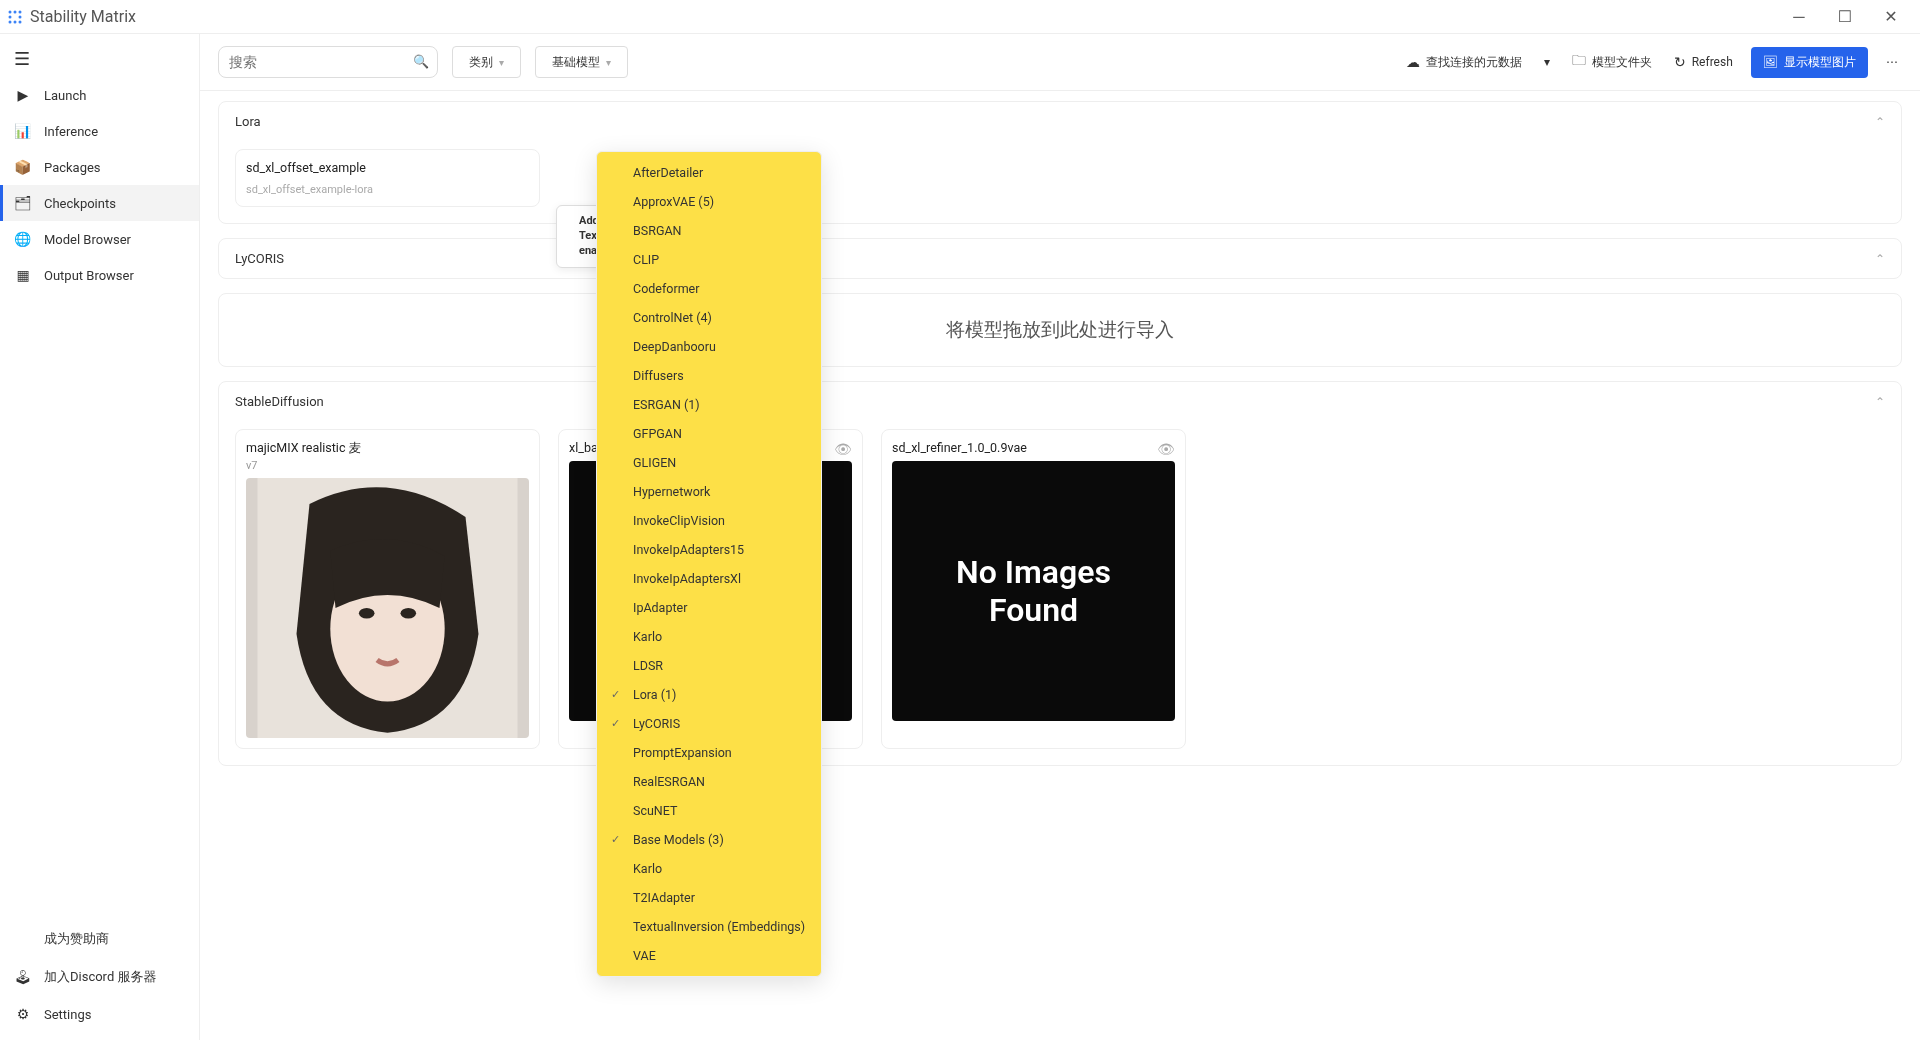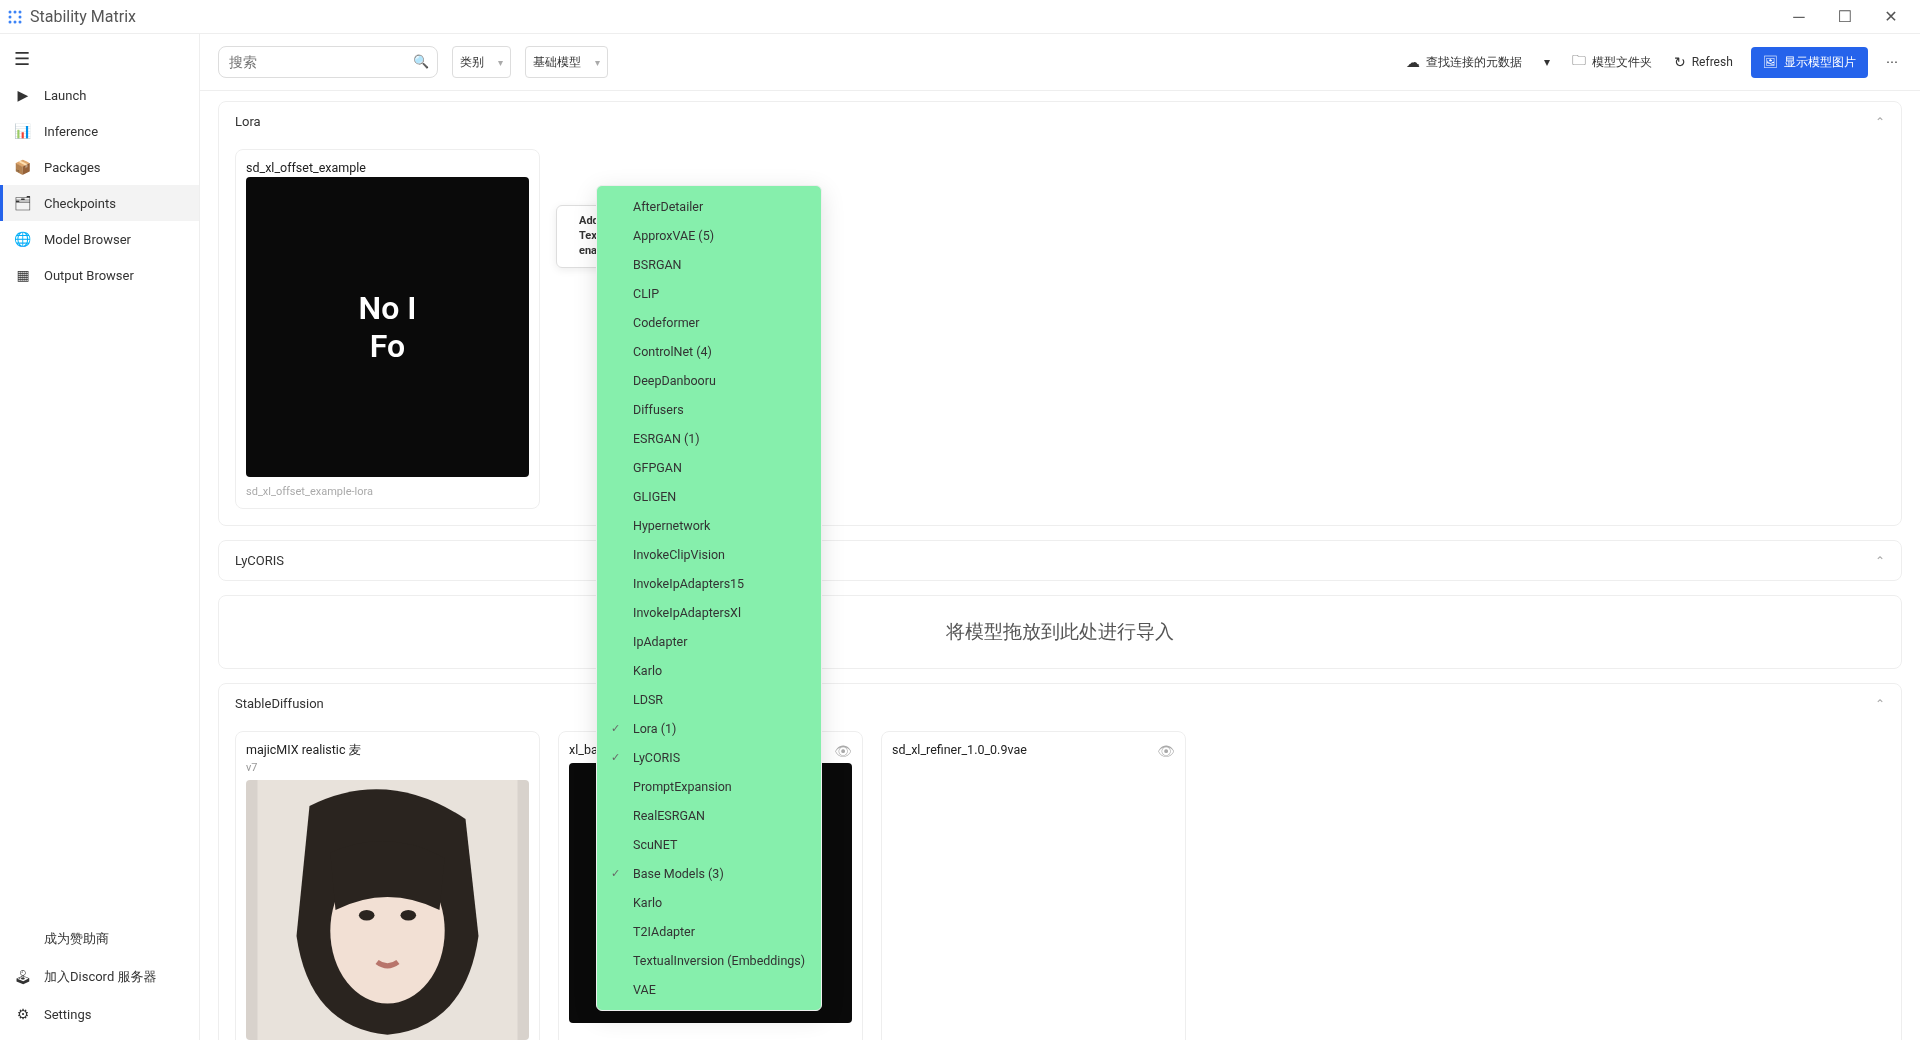--- a/index.html
+++ b/index.html
@@ -13,21 +13,21 @@
 .burger { padding:8px 14px; font-size:18px; cursor:pointer; }
 .navitem { display:flex; align-items:center; gap:12px; padding:10px 14px; cursor:pointer; font-size:13px; color:#333; }
 .navitem .ic { width:18px; text-align:center; font-size:14px; color:#333; }
 .navitem.active { background:#f3f3f3; border-left:3px solid #2563eb; padding-left:11px; }
 .sidebar .bottom { margin-top:auto; padding-bottom:8px; }
 .content { flex:1; display:flex; flex-direction:column; overflow:hidden; }
 .toolbar { display:flex; align-items:center; gap:14px; padding:10px 18px; border-bottom:1px solid #eee; }
 .searchbox { position:relative; width:220px; }
 .searchbox input { width:100%; height:32px; border:1px solid #ddd; border-radius:8px; padding:0 28px 0 10px; font-size:14px; outline:none; }
 .searchbox .sicon { position:absolute; right:8px; top:8px; color:#888; font-size:13px; }
-.dd { height:32px; border:1px solid #ddd; border-radius:4px; padding:0 7px; display:flex; align-items:center; gap:14px; font-size:12px; cursor:pointer; background:#fff; }
+.dd { height:32px; border:1px solid #ddd; border-radius:4px; padding:0 16px; display:flex; align-items:center; gap:6px; font-size:12px; cursor:pointer; background:#fff; }
 .dd .chev { font-size:10px; color:#aaa; }
 .toolbar .spacer { flex:1; }
 .tbtn { display:flex; align-items:center; gap:6px; font-size:12px; cursor:pointer; padding:6px 4px; }
 .tbtn .tic { font-size:14px; }
 .primarybtn { background:#2563eb; color:#fff; border-radius:4px; padding:7px 12px; display:flex; align-items:center; gap:6px; font-size:12px; cursor:pointer; }
 .scroll { flex:1; overflow:auto; padding:10px 18px 30px 18px; position:relative; }
 .section { border:1px solid #eee; border-radius:8px; margin-bottom:14px; }
 .sechead { display:flex; align-items:center; padding:12px 16px; font-size:13px; cursor:pointer; }
 .sechead .sp { flex:1; }
 .sechead .up { color:#aaa; font-size:12px; }
@@ -37,21 +37,21 @@
 .cardver { font-size:11px; color:#999; margin-bottom:6px; }
 .cardhead { display:flex; align-items:center; justify-content:space-between; margin-bottom:4px; }
 .eyeoff { color:#aaa; font-size:14px; }
 .thumb { width:100%; height:300px; background:#0a0a0a; border-radius:4px; display:flex; align-items:center; justify-content:center; color:#fff; font-size:32px; font-weight:600; text-align:center; line-height:1.2; }
 .thumb.short { height:260px; }
 .thumb.img { background:#d8d2cc; }
 .caption { font-size:11px; color:#aaa; margin-top:8px; }
 .dropzone { border:1px solid #eee; border-radius:8px; padding:23px; text-align:center; color:#555; font-size:19px; margin-bottom:14px; }
 .badge { position:absolute; top:114px; left:356px; background:#fff; border:1px solid #ddd; border-radius:6px; padding:8px 22px; font-size:11px; font-weight:700; line-height:1.35; box-shadow:0 2px 8px rgba(0,0,0,.08); width:78px; }
 .badge .xclose { position:absolute; right:8px; top:6px; color:#888; cursor:pointer; }
-.menu { position:absolute; top:94px; left:396px; width:226px; background:#86efac; border:1px solid #eee; border-radius:6px; box-shadow:0 6px 24px rgba(0,0,0,.12); padding:6px 0; z-index:50; }
+.menu { position:absolute; top:60px; left:396px; width:226px; background:#fde047; border:1px solid #eee; border-radius:6px; box-shadow:0 6px 24px rgba(0,0,0,.12); padding:6px 0; z-index:50; }
 .menuitem { display:flex; align-items:center; gap:8px; padding:7px 14px; font-size:12.5px; cursor:pointer; }
 .menuitem .chk { width:14px; color:#666; font-size:11px; }
 .svgface { width:100%; height:100%; }
 </style>
 </head>
 <body>
 
 <div class="titlebar">
   <span class="logo">
     <svg viewBox="0 0 18 18">
@@ -157,24 +157,20 @@
     <div class="scroll">
       <div class="section">
         <div class="sechead">
             <span>Lora</span>
             <span class="sp"></span>
             <span class="up">⌃</span>
           </div>
         <div class="secbody">
           <div class="card">
             <div class="cardtitle">sd_xl_offset_example</div>
-            <div class="thumb">
-                <span style="white-space:pre">No I
-Fo</span>
-              </div>
             <div class="caption">sd_xl_offset_example-lora</div>
           </div>
         </div>
       </div>
 
       <div class="section">
         <div class="sechead">
             <span>LyCORIS</span>
             <span class="sp"></span>
             <span class="up">⌃</span>
@@ -213,20 +209,24 @@
             <div class="thumb short">
                 <span style="white-space:pre">No Images
 Found</span>
               </div>
           </div>
           <div class="card">
             <div class="cardhead">
                 <span class="cardtitle">sd_xl_refiner_1.0_0.9vae</span>
                 <span class="eyeoff">👁</span>
               </div>
+            <div class="thumb short">
+                <span style="white-space:pre">No Images
+Found</span>
+              </div>
           </div>
         </div>
       </div>
 
       <div class="badge">
         <span class="xclose">✕</span>
         <span>Add</span><br>
         <span>Tex</span><br>
         <span>ena</span>
       </div>

